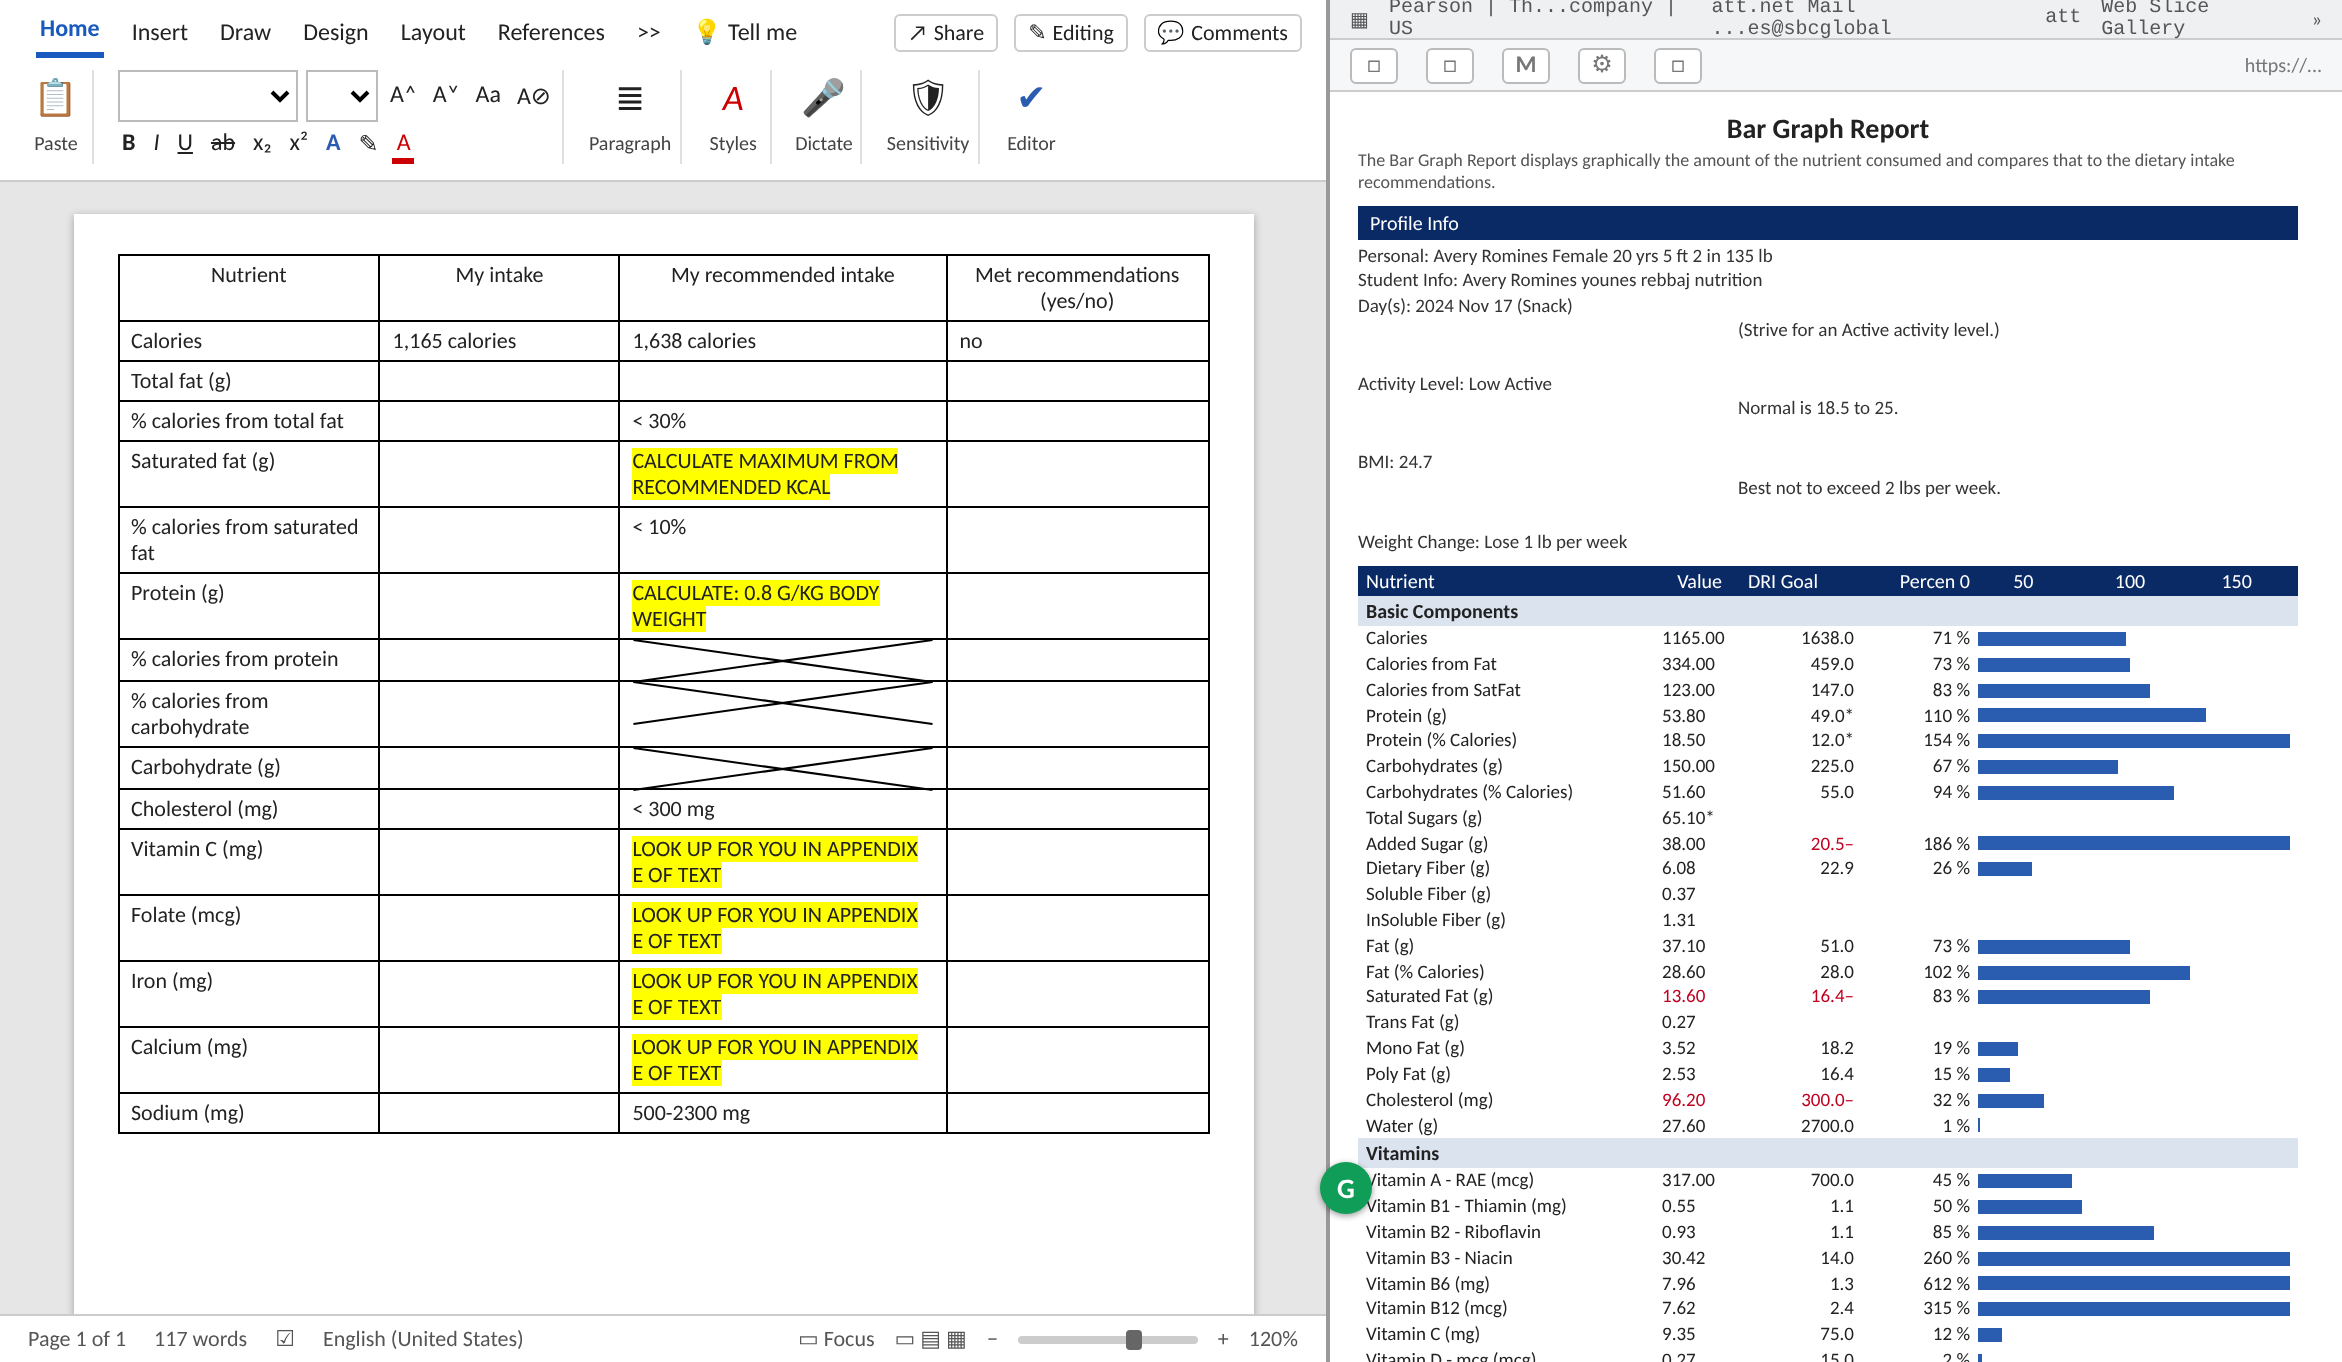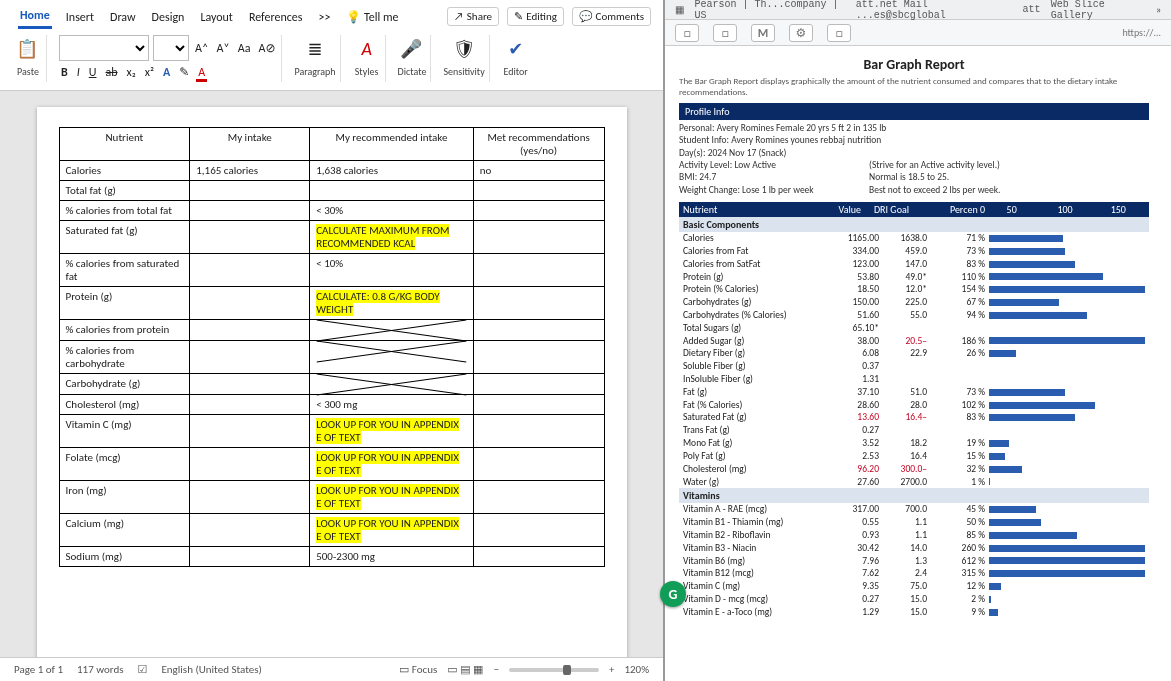--- a/index.html
+++ b/index.html
@@ -188,40 +188,40 @@
     font-size: 10px;
     color:#222;
   }
   .report h2 { text-align:center; font-size:14px; font-weight:600; margin-bottom:2px;}
   .report .subtitle { font-size:9px; color:#555; margin-bottom:6px;}
   .profile-bar {
     background:#0a2a66; color:#fff; font-size:10px; padding:2px 6px;
   }
   .profile-block { font-size:9.5px; line-height:1.3; padding:2px 0 6px 0; color:#333;}
   .profile-block .row { display:flex; gap:10px; }
-  .profile-block .row .c1 { width:180px; }
+  .profile-block .row .c1 { width:180px;margin-top:27px; }
   .nutr-head {
     display:flex; background:#0a2a66; color:#fff; font-size:10px;
     padding:1px 4px;
   }
   .nutr-head .n  { flex: 1 1 auto; }
   .nutr-head .v  { width:48px; text-align:right;}
   .nutr-head .g  { width:48px; text-align:right;}
   .nutr-head .p  { width:76px; text-align:right;}
   .nutr-head .bar{ flex:0 0 160px; display:flex;}
   .nutr-head .bar span{flex:1;text-align:center;}
   .section-row {
     background:#dbe3ef; font-size:10px; padding:1px 4px; font-weight:600;
   }
   .nrow {
     display:flex; font-size:9.5px; padding:0 4px; align-items:center;
     line-height:1.35;
   }
   .nrow .n  { flex:1 1 auto; }
-  .nrow .v  { width:48px; text-align:right;}
+  .nrow .v  { width:48px; }
   .nrow .g  { width:48px; text-align:right;}
   .nrow .p  { width:58px; text-align:right;}
   .nrow .bar{ flex:0 0 160px; padding-left:4px;}
   .nrow .bar .b {
     height:7px; background:#2a5db0;
   }
   .red { color:#c00020;}
   .g-badge {
     position:absolute; left:660px; bottom:74px;
     width:26px;height:26px;border-radius:50%;

